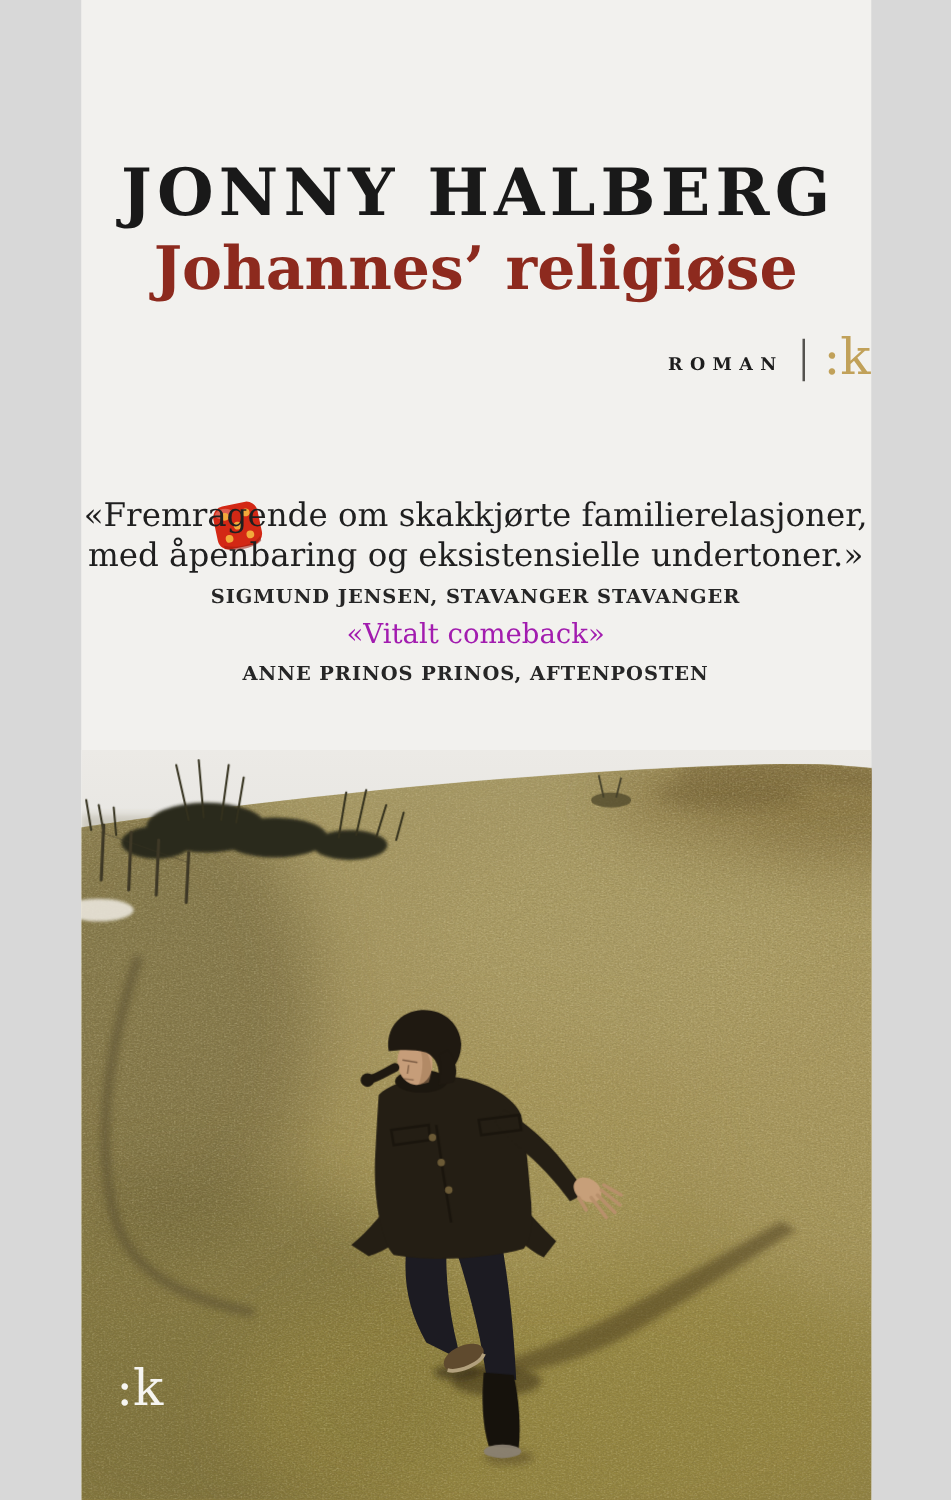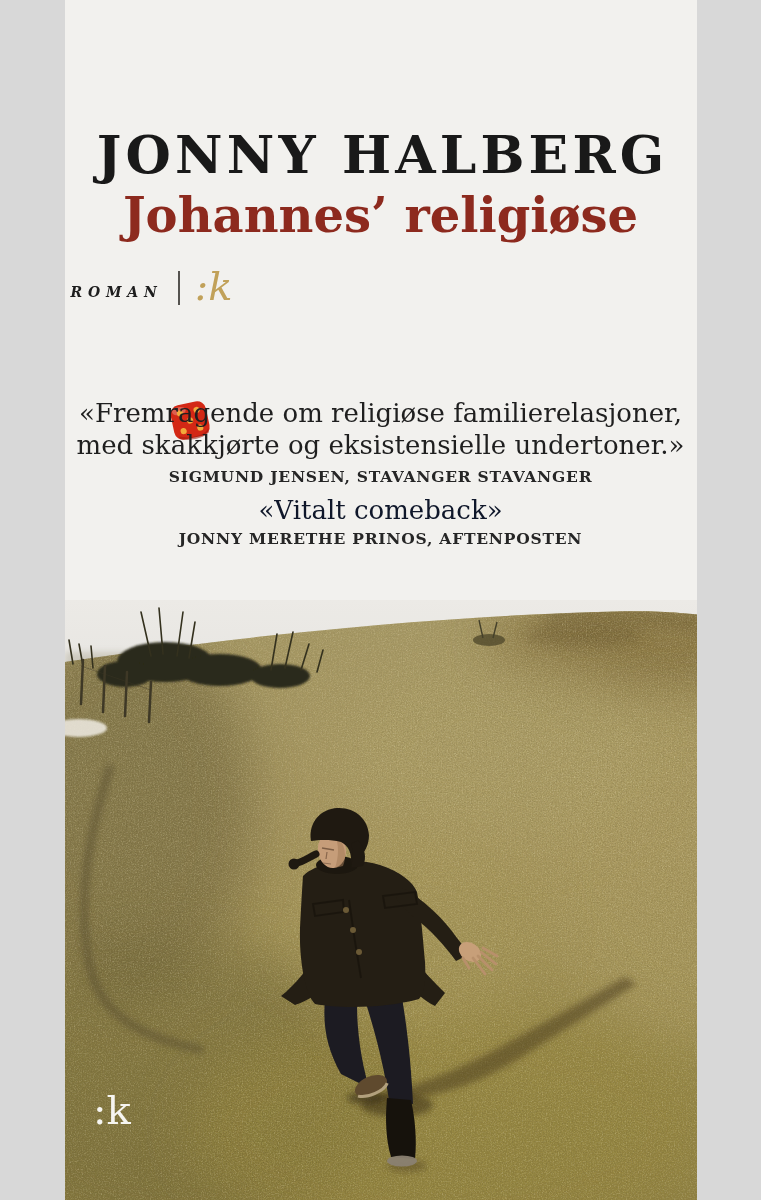--- a/index.html
+++ b/index.html
@@ -12,21 +12,21 @@
     position:absolute;top:126px;left:0;right:0;text-align:center;
     font-size:52px;font-weight:700;letter-spacing:.08em;text-indent:.08em;
     color:#191919;line-height:1.1;
   }
   .title{
     position:absolute;top:188px;left:0;right:0;text-align:center;
     font-size:48px;font-weight:700;color:#8d2a1e;line-height:1.15;
   }
   .roman-row{
     position:absolute;top:262px;left:0;right:0;height:52px;
-    display:flex;justify-content:flex-start;align-items:center;gap:15px;font-style:italic;
+    display:flex;justify-content:flex-end;align-items:center;gap:15px;
   }
   .genre{
     font-size:14px;font-weight:700;letter-spacing:.42em;text-indent:.42em;
     color:#1d1d1d;padding-top:8px;
   }
   .vbar{width:2px;height:34px;background:#55534f;}
   .kolon{
     font-size:40px;color:#c1a159;line-height:1;padding-bottom:4px;
     font-weight:400;
   }
@@ -34,21 +34,21 @@
     position:absolute;top:397px;left:0;right:0;text-align:center;
     font-size:26px;line-height:32px;color:#1f1f1f;
   }
   .dice{position:absolute;left:102px;top:396px;width:46px;height:48px;}
   .attr1{
     position:absolute;top:467px;left:0;right:0;text-align:center;
     font-size:15.5px;font-weight:700;letter-spacing:.05em;color:#262626;
   }
   .quote2{
     position:absolute;top:495px;left:0;right:0;text-align:center;
-    font-size:26px;color:#0f172a;
+    font-size:22px;color:#a21caf;
   }
   .attr2{
     position:absolute;top:529px;left:0;right:0;text-align:center;
     font-size:15.5px;font-weight:700;letter-spacing:.05em;color:#262626;
   }
   .painting{position:absolute;top:600px;left:0;width:761px;height:600px;}
   .painting svg{display:block;}
 </style>
 </head>
 <body>
@@ -74,27 +74,27 @@
         <circle cx="14.5" cy="15.5" r="3.1" fill="#f2a93b"></circle>
         <circle cx="31.5" cy="15.5" r="3.1" fill="#f2a93b"></circle>
         <circle cx="23" cy="24.5" r="3.1" fill="#f2a93b"></circle>
         <circle cx="14.5" cy="33.5" r="3.1" fill="#f2a93b"></circle>
         <circle cx="31.5" cy="33.5" r="3.1" fill="#f2a93b"></circle>
       </g>
     </svg>
   </div>
 
   <div class="quote1">
-    <div>«Fremragende om religiøse familierelasjoner,</div>
-    <div>med skakkjørte og eksistensielle undertoner.»</div>
+    <div>«Fremragende om skakkjørte familierelasjoner,</div>
+    <div>med åpenbaring og eksistensielle undertoner.»</div>
   </div>
   <div class="attr1">SIGMUND JENSEN, STAVANGER STAVANGER</div>
 
   <div class="quote2">«Vitalt comeback»</div>
-  <div class="attr2">JONNY MERETHE PRINOS, AFTENPOSTEN</div>
+  <div class="attr2">ANNE PRINOS PRINOS, AFTENPOSTEN</div>
 
   <div class="painting">
     <svg width="761" height="600" viewBox="0 0 761 600">
       <defs>
         <linearGradient id="skyG" x1="0" y1="0" x2="0" y2="1">
           <stop offset="0" stop-color="#eceae6"></stop>
           <stop offset="1" stop-color="#e4e3df"></stop>
         </linearGradient>
         <linearGradient id="hillG" x1="0" y1="0" x2="0" y2="1">
           <stop offset="0" stop-color="#a89a66"></stop>

